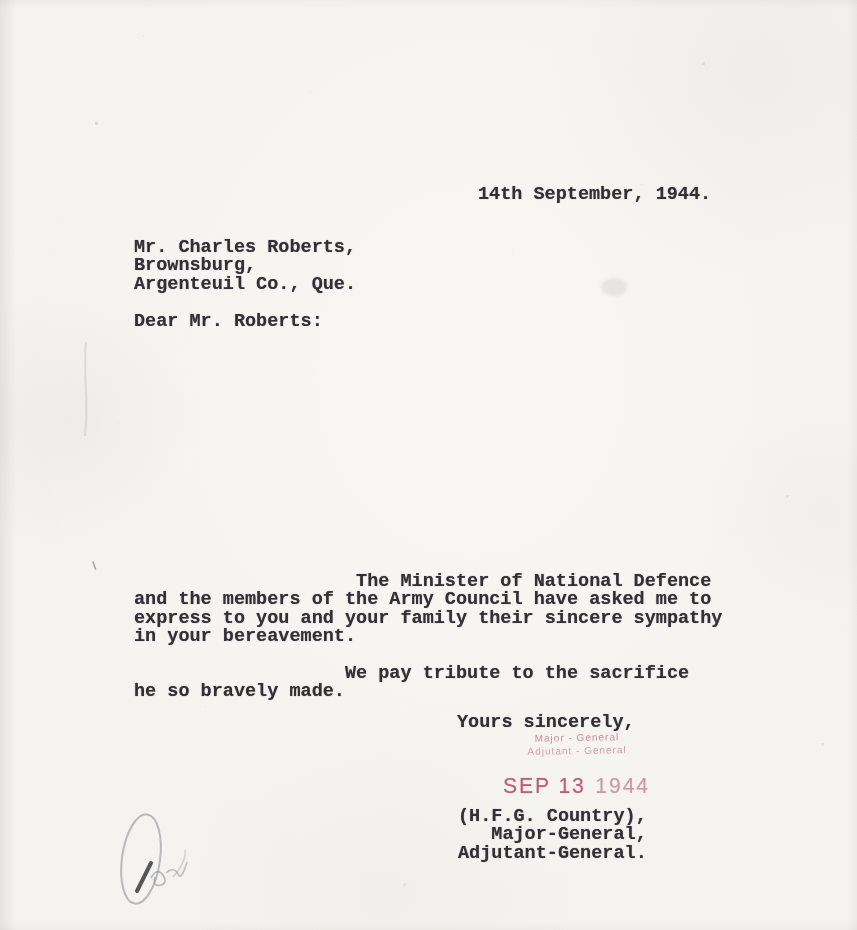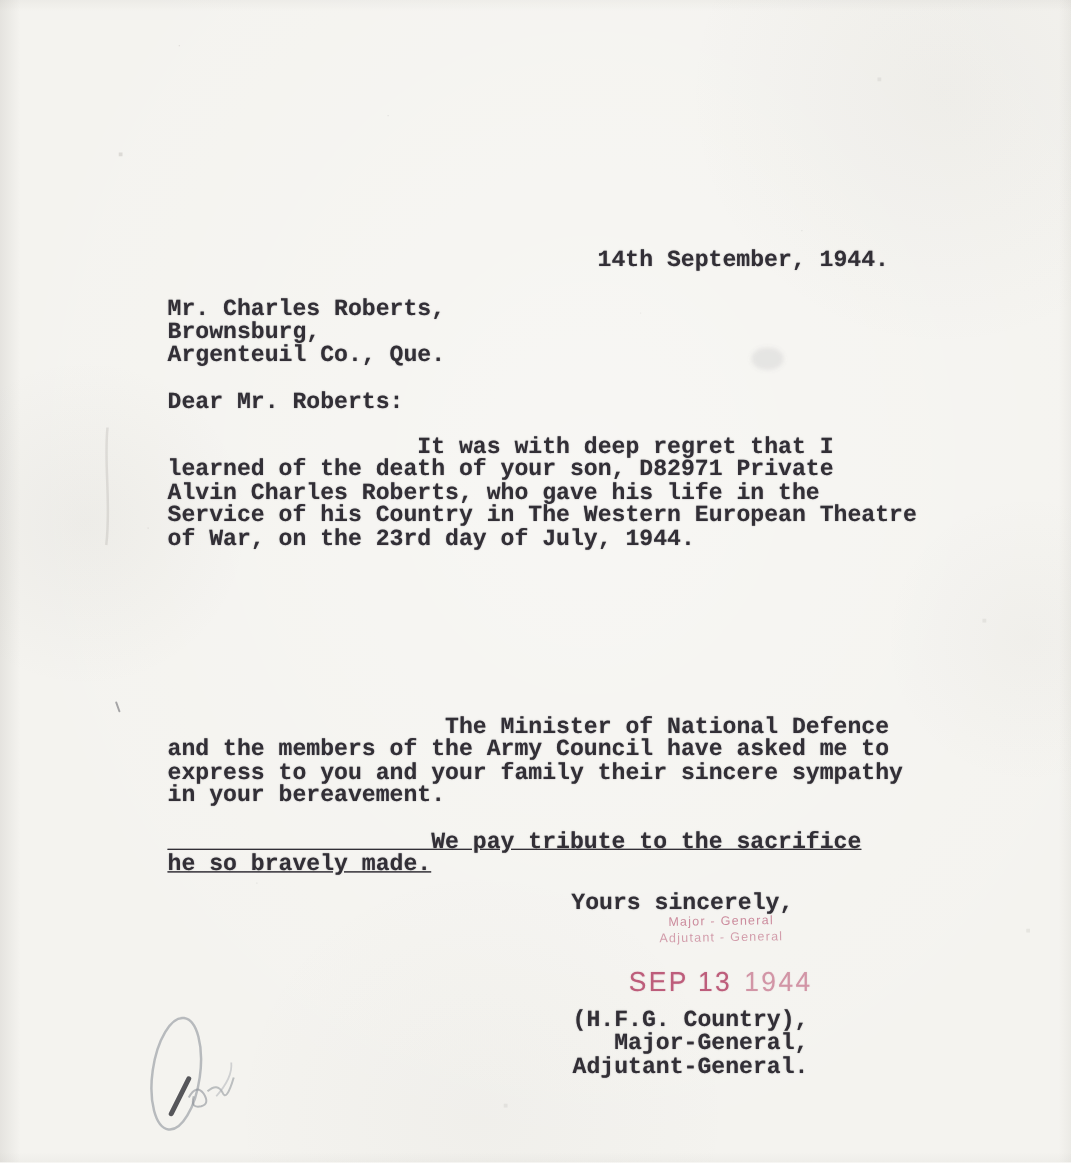--- a/index.html
+++ b/index.html
@@ -47,27 +47,27 @@
     position: absolute;
     white-space: pre;
     font-family: "Liberation Mono", "DejaVu Sans Mono", monospace;
     font-size: 18.5px;
     line-height: 18.4px;
     font-weight: 700;
     color: #322f36;
     text-shadow: 0 0 1px rgba(50,47,56,0.55);
     letter-spacing: 0;
   }
-  .date-line   { left: 478px; top: 186px; margin-top: 14px; }
+  .date-line   { left: 478px; top: 186px; }
   .recipient   { left: 134px; top: 239px; }
   .salutation  { left: 134px; top: 313px; }
   .para-1      { left: 134px; top: 349px; }
   .para-2      { left: 134px; top: 463px; }
   .para-3      { left: 134px; top: 573px; }
-  .para-4      { left: 134px; top: 665px; text-decoration: underline; }
+  .para-4      { left: 134px; top: 665px; }
   .closing     { left: 457px; top: 714px; }
   .signature   { left: 458px; top: 808px; }
 
   .rank-stamp {
     position: absolute; left: 497px; top: 731px; width: 160px;
     font-family: "Liberation Sans", sans-serif;
     font-size: 10px; line-height: 13px; letter-spacing: 1px;
     text-align: center;
     color: rgba(178,72,104,0.62);
     transform: rotate(-1deg);
@@ -97,25 +97,20 @@
   <div class="speckles"></div>
 
   <div class="typed date-line">14th September, 1944.</div>
 
   <div class="typed recipient">Mr. Charles Roberts,
 Brownsburg,
 Argenteuil Co., Que.</div>
 
   <div class="typed salutation">Dear Mr. Roberts:</div>
 
-  <div class="typed para-1">                  It was with deep regret that I
-learned of the death of your son, D82971 Private
-Alvin Charles Roberts, who gave his life in the
-Service of his Country in The Western European Theatre
-of War, on the 23rd day of July, 1944.</div>
   <div class="typed para-3">                    The Minister of National Defence
 and the members of the Army Council have asked me to
 express to you and your family their sincere sympathy
 in your bereavement.</div>
   <div class="typed para-4">                   We pay tribute to the sacrifice
 he so bravely made.</div>
 
   <div class="typed closing">Yours sincerely,</div>
 
   <div class="rank-stamp"><span class="l1">Major - General</span><span class="l2">Adjutant - General</span></div>

